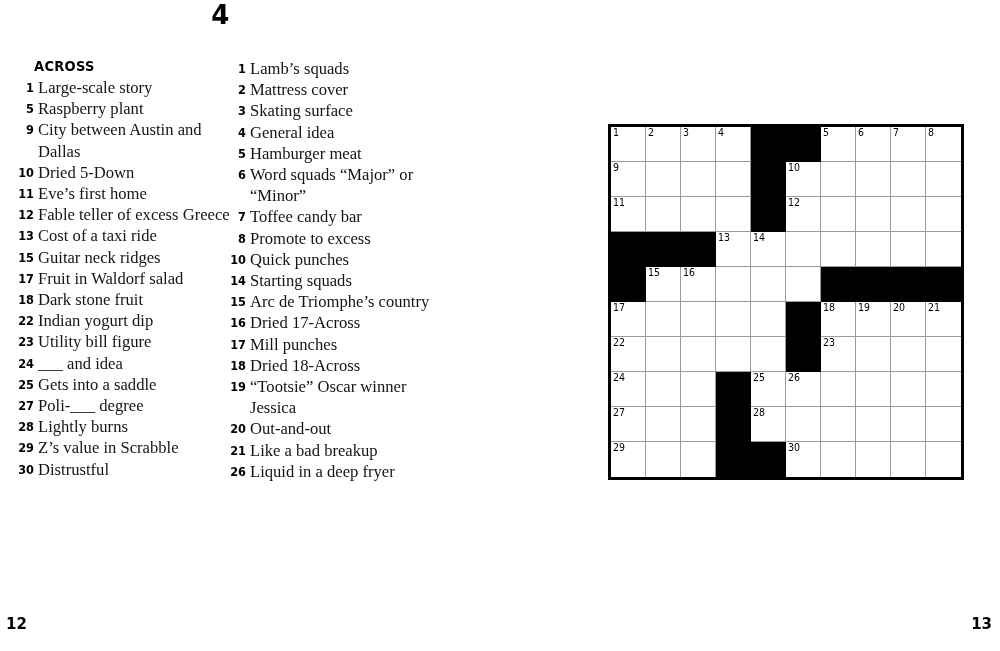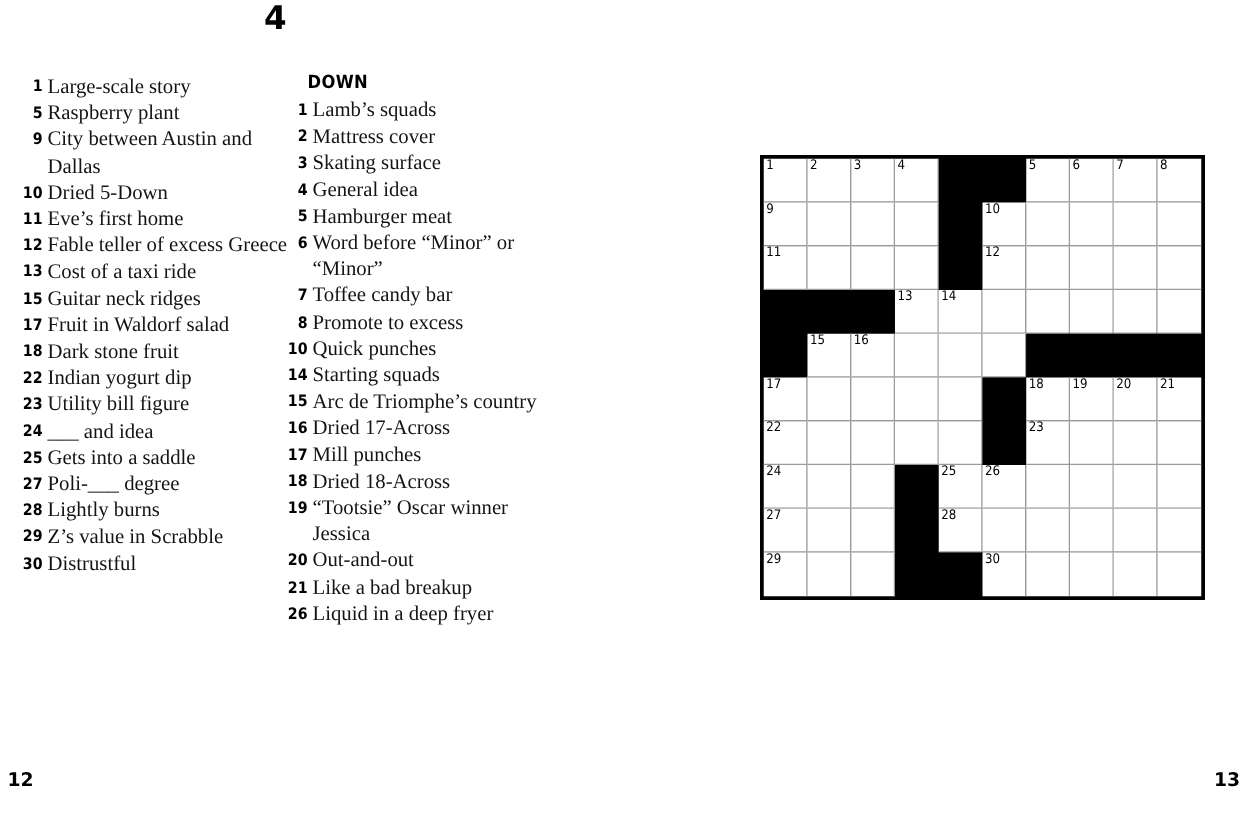--- a/index.html
+++ b/index.html
@@ -142,20 +142,21 @@
   #folio-right { right: 8px; }
 </style>
 </head>
 <body>
 
 <div id="puzzle-number">4</div>
 
 <div id="clues">
 
   <div class="clue-col across">
+    <div class="clue-heading">ACROSS</div>
     <ul class="clue-list" id="across-list">
         <li class="clue-item">
           <span class="clue-num">1</span>
           <span class="clue-text">Large-scale story</span>
         </li>
         <li class="clue-item">
           <span class="clue-num">5</span>
           <span class="clue-text">Raspberry plant</span>
         </li>
         <li class="clue-item">
@@ -219,21 +220,20 @@
           <span class="clue-text">Z’s value in Scrabble</span>
         </li>
         <li class="clue-item">
           <span class="clue-num">30</span>
           <span class="clue-text">Distrustful</span>
         </li>
       </ul>
   </div>
 
   <div class="clue-col down">
-    <div class="clue-heading">DOWN</div>
     <ul class="clue-list" id="down-list">
         <li class="clue-item">
           <span class="clue-num">1</span>
           <span class="clue-text">Lamb’s squads</span>
         </li>
         <li class="clue-item">
           <span class="clue-num">2</span>
           <span class="clue-text">Mattress cover</span>
         </li>
         <li class="clue-item">
@@ -243,21 +243,21 @@
         <li class="clue-item">
           <span class="clue-num">4</span>
           <span class="clue-text">General idea</span>
         </li>
         <li class="clue-item">
           <span class="clue-num">5</span>
           <span class="clue-text">Hamburger meat</span>
         </li>
         <li class="clue-item">
           <span class="clue-num">6</span>
-          <span class="clue-text">Word before “Minor” or “Minor”</span>
+          <span class="clue-text">Word squads “Major” or “Minor”</span>
         </li>
         <li class="clue-item">
           <span class="clue-num">7</span>
           <span class="clue-text">Toffee candy bar</span>
         </li>
         <li class="clue-item">
           <span class="clue-num">8</span>
           <span class="clue-text">Promote to excess</span>
         </li>
         <li class="clue-item">

